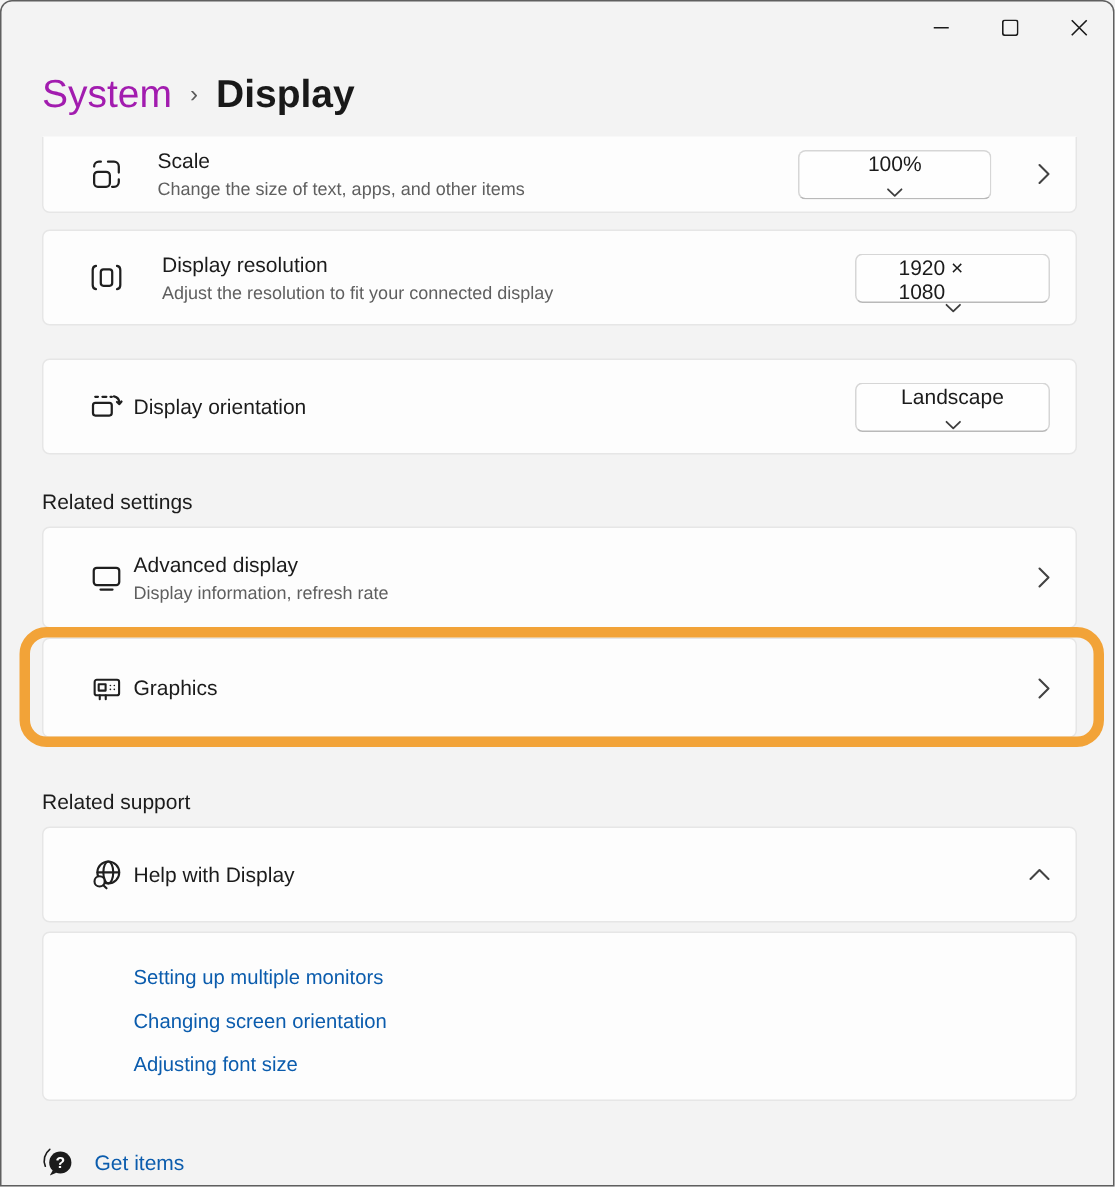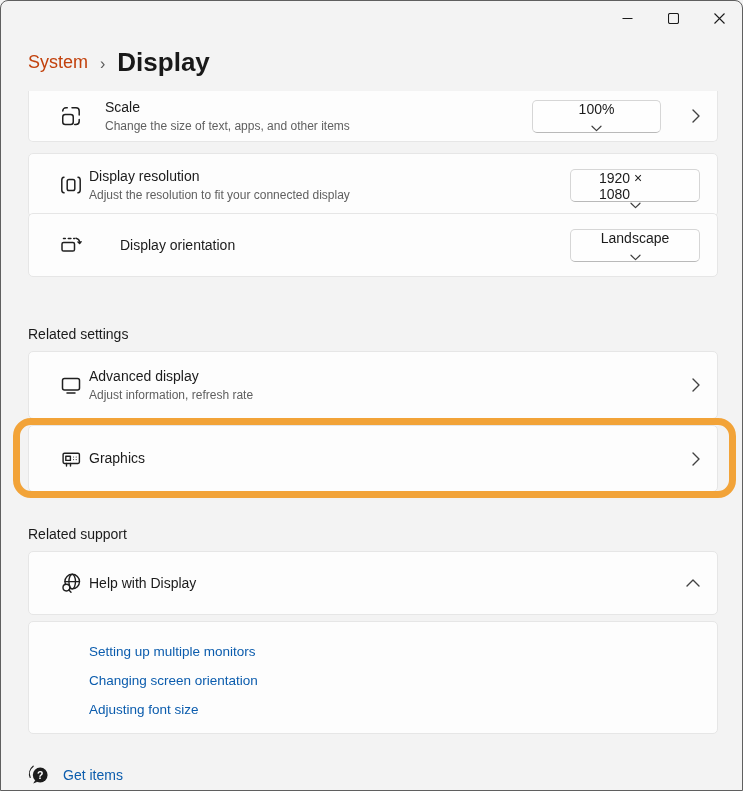--- a/index.html
+++ b/index.html
@@ -13,21 +13,21 @@
   }
   
   .titlebar{position:absolute;left:0;top:0;width:100%;height:48px;}
   .tb-left{position:absolute;left:9px;top:9px;display:flex;align-items:center;}
   .icon-btn{width:32px;height:32px;display:flex;align-items:center;justify-content:center;border-radius:4px;}
   .app-title{font-size:12px;color:#1b1b1b;margin-left:22px;}
   .win-controls{position:absolute;right:0;top:0;display:flex;}
   .cap-btn{width:46px;height:34px;display:flex;align-items:center;justify-content:center;}
   
   .breadcrumb{position:absolute;left:27px;top:46px;display:flex;align-items:center;}
-  .bc-parent{font-size:18px;color:#c2410c;}
+  .bc-parent{font-size:26px;color:#a21caf;}
   .bc-sep{font-size:16px;color:#5a5a5a;margin:3px 12px 0 12px;}
   .bc-current{font-size:26px;font-weight:700;color:#191919;}
   
   .card{
     position:absolute;left:27px;width:690px;box-sizing:border-box;
     background:#fdfdfd;border:1px solid #e6e6e6;border-radius:5px;
     display:flex;align-items:center;
     padding:0 17px 0 30px;
   }
   .card.clipped{border-top:none;border-radius:0 0 5px 5px;}
@@ -118,21 +118,21 @@
         </svg>
     </span>
   </div>
   <span class="chev-right">
     <svg width="8" height="14" viewBox="0 0 8 14" fill="none" stroke="#424242" stroke-width="1.4" stroke-linecap="round" stroke-linejoin="round">
         <path d="M1 1 L7 7 L1 13"></path>
       </svg>
   </span>
 </div>
 
-<div class="card" style="top:152px;height:64px;">
+<div class="card" style="top:152px;height:64px;gap:19px;">
   <div class="icon24">
     <svg width="24" height="24" viewBox="0 0 24 24" fill="none" stroke="#1f1f1f" stroke-width="1.5" stroke-linecap="round">
       <rect x="8.2" y="6.5" width="7.6" height="11" rx="1.8"></rect>
       <path d="M5 4.2 Q2.8 4.5 2.8 7 V17 Q2.8 19.5 5 19.8"></path>
       <path d="M19 4.2 Q21.2 4.5 21.2 7 V17 Q21.2 19.5 19 19.8"></path>
     </svg>
   </div>
   <div class="txtcol">
     <span class="card-title">Display resolution</span>
     <span class="card-sub">Adjust the resolution to fit your connected display</span>
@@ -140,21 +140,21 @@
   <div class="select sel-130">
     <span>1920 × 1080</span>
     <span>
       <svg width="11" height="7" viewBox="0 0 11 7" fill="none" stroke="#3e3e3e" stroke-width="1.2" stroke-linecap="round" stroke-linejoin="round">
           <path d="M1 1.2 L5.5 5.6 L10 1.2"></path>
         </svg>
     </span>
   </div>
 </div>
 
-<div class="card" style="top:212px;height:64px;gap:31px;">
+<div class="card" style="top:238px;height:64px;">
   <div class="icon24">
     <svg width="24" height="24" viewBox="0 0 24 24" fill="none" stroke="#1f1f1f" stroke-width="1.5" stroke-linecap="round" stroke-linejoin="round">
       <rect x="3" y="9.5" width="12.5" height="8.5" rx="1.6"></rect>
       <path d="M4.5 5.5 h1.8 M9.3 5.5 h2.6 M14.7 5.5 h0.9"></path>
       <path d="M17 5.2 a4.6 4.6 0 0 1 3.6 4.4"></path>
       <path d="M19 9 l1.6 1.4 1.4-1.7"></path>
     </svg>
   </div>
   <div class="txtcol">
     <span class="card-title">Display orientation</span>
@@ -173,21 +173,21 @@
 
 <div class="card" style="top:350px;height:68px;">
   <div class="icon24">
     <svg width="24" height="24" viewBox="0 0 24 24" fill="none" stroke="#1f1f1f" stroke-width="1.5" stroke-linecap="round">
       <rect x="3.5" y="5.5" width="17" height="11.5" rx="2"></rect>
       <path d="M8 20 H16"></path>
     </svg>
   </div>
   <div class="txtcol">
     <span class="card-title">Advanced display</span>
-    <span class="card-sub">Adjust information, refresh rate</span>
+    <span class="card-sub">Display information, refresh rate</span>
   </div>
   <span class="chev-right auto">
     <svg width="8" height="14" viewBox="0 0 8 14" fill="none" stroke="#424242" stroke-width="1.4" stroke-linecap="round" stroke-linejoin="round">
         <path d="M1 1 L7 7 L1 13"></path>
       </svg>
   </span>
 </div>
 
 <div class="card" style="top:424px;height:67px;">
   <div class="icon24">

